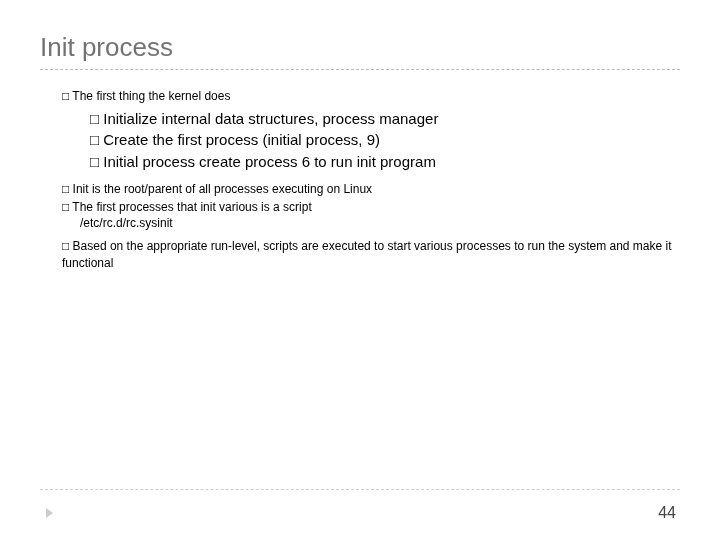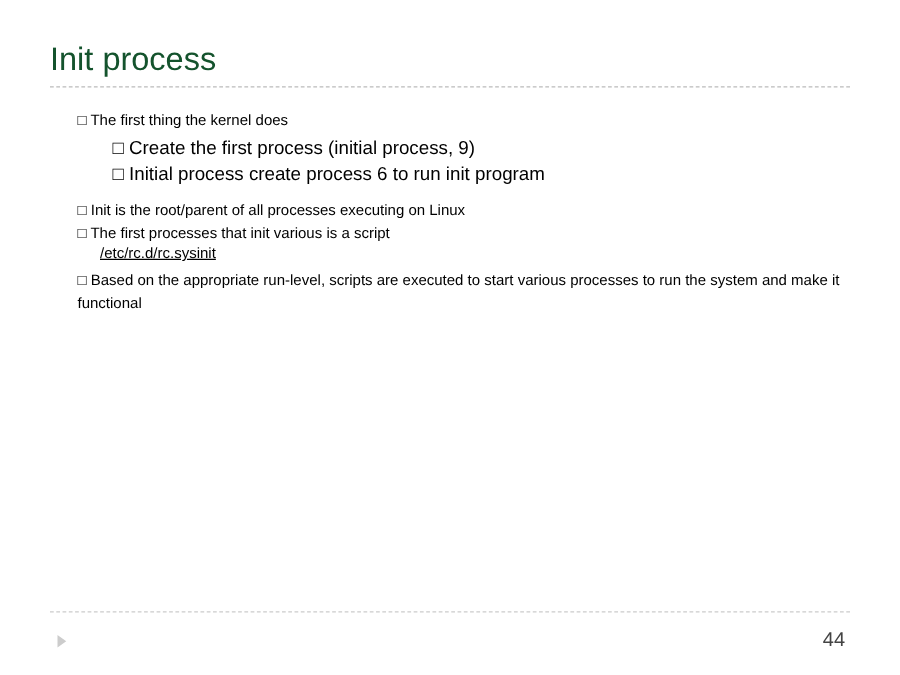--- a/index.html
+++ b/index.html
@@ -11,21 +11,21 @@
     position:relative;
     box-sizing:border-box;
   }
   .slide{
     position:absolute;inset:0;
     padding:32px 40px 0 40px;
     box-sizing:border-box;
   }
   .title{
     font-size:26px;
-    color:#14532d;
+    color:#737373;
     font-weight:400;
     margin:0 0 6px 0;
   }
   .dash{
     border:none;
     border-top:1px dashed #bbb;
     margin:0 0 18px 0;
   }
   .body{
     padding-left:22px;
@@ -44,21 +44,20 @@
     margin:1px 0;
   }
   .l3{
     font-size:12px;
     line-height:1.45;
     margin:6px 0 0 0;
   }
   .sub{
     display:block;
     margin-top:0;
-    text-decoration:underline;
   }
   .dash-bottom{
     position:absolute;
     left:40px;right:40px;bottom:42px;
     border:none;border-top:1px dashed #ccc;
   }
   .pageno{
     position:absolute;
     right:44px;bottom:18px;
     font-size:16px;color:#444;
@@ -76,20 +75,21 @@
 <body>
 
 <div class="slide">
   <h1 class="title">Init process</h1>
   <hr class="dash">
 
   <div class="body">
 
     <div class="l1">□ The first thing the kernel does</div>
     <div class="l2wrap">
+      <div class="l2">□ Initialize internal data structures, process manager</div>
       <div class="l2">□ Create the first process (initial process, 9)</div>
       <div class="l2">□ Initial process create process 6 to run init program</div>
     </div>
 
     <div class="l1">□ Init is the root/parent of all processes executing on Linux</div>
 
     <div class="l1">
       <span>□ The first processes that init various is a script</span>
       <span class="sub" style="padding-left:18px">/etc/rc.d/rc.sysinit</span>
     </div>

